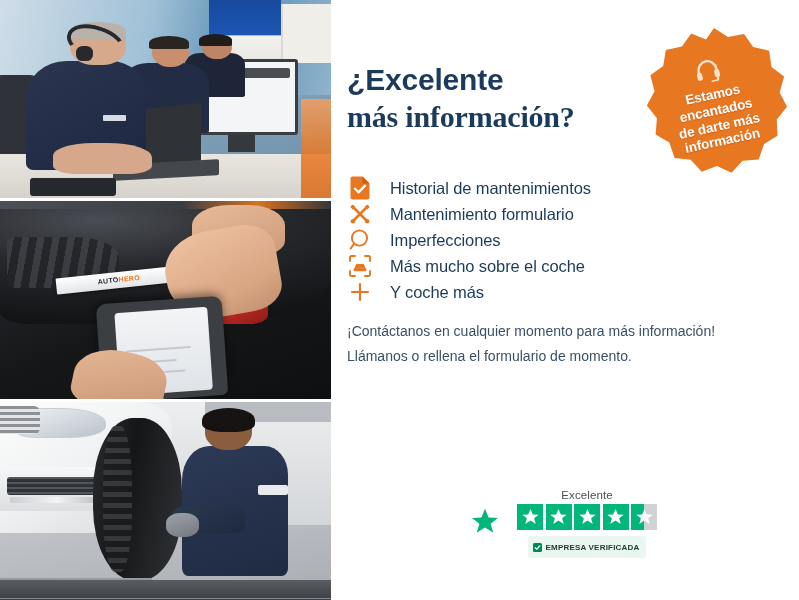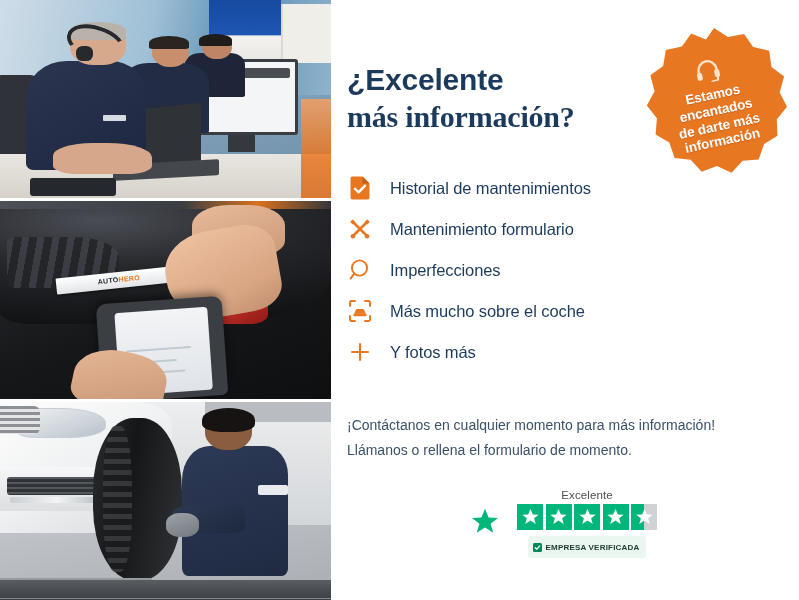--- a/index.html
+++ b/index.html
@@ -351,39 +351,38 @@
     text-align:center;
     letter-spacing:-0.1px;
     text-shadow: 0 1px 1px rgba(150,60,0,.35);
   }
   .badge-text span { display:block; }
 
   
   .features {
     margin-top: 40px;
     display:flex; flex-direction:column;
-    gap: 15px;
   }
   .feature {
     display:flex; align-items:center; gap:17px;
   }
   .feature-icon {
     width: 26px; height: 26px;
     flex: 0 0 26px;
     display:flex; align-items:center; justify-content:center;
   }
   .feature-label {
     font-size: 16.5px;
     color: #1b3a5c;
     letter-spacing: -0.1px;
   }
 
   
   .contact {
-    margin-top: 48px;
+    margin-top: 14px;
     font-size: 14px;
     color: #3a5068;
     line-height: 1.75;
     max-width: 420px;
   }
   .contact span { display:block; }
 
   
   .trustpilot {
     position:absolute;
@@ -588,21 +587,21 @@
 
       <div class="feature">
         <span class="feature-icon">
           <svg width="24" height="24" viewBox="0 0 24 24">
             <g stroke="#e87722" stroke-width="2.2" stroke-linecap="round">
               <path d="M12 4 V20"></path>
               <path d="M4 12 H20"></path>
             </g>
           </svg>
         </span>
-        <span class="feature-label">Y fotos más</span>
+        <span class="feature-label">Y coche más</span>
       </div>
 
     </div>
 
     <p class="contact">
       <span>¡Contáctanos en cualquier momento para más información!</span>
       <span>Llámanos o rellena el formulario de momento.</span>
     </p>
 
     <div class="trustpilot">

